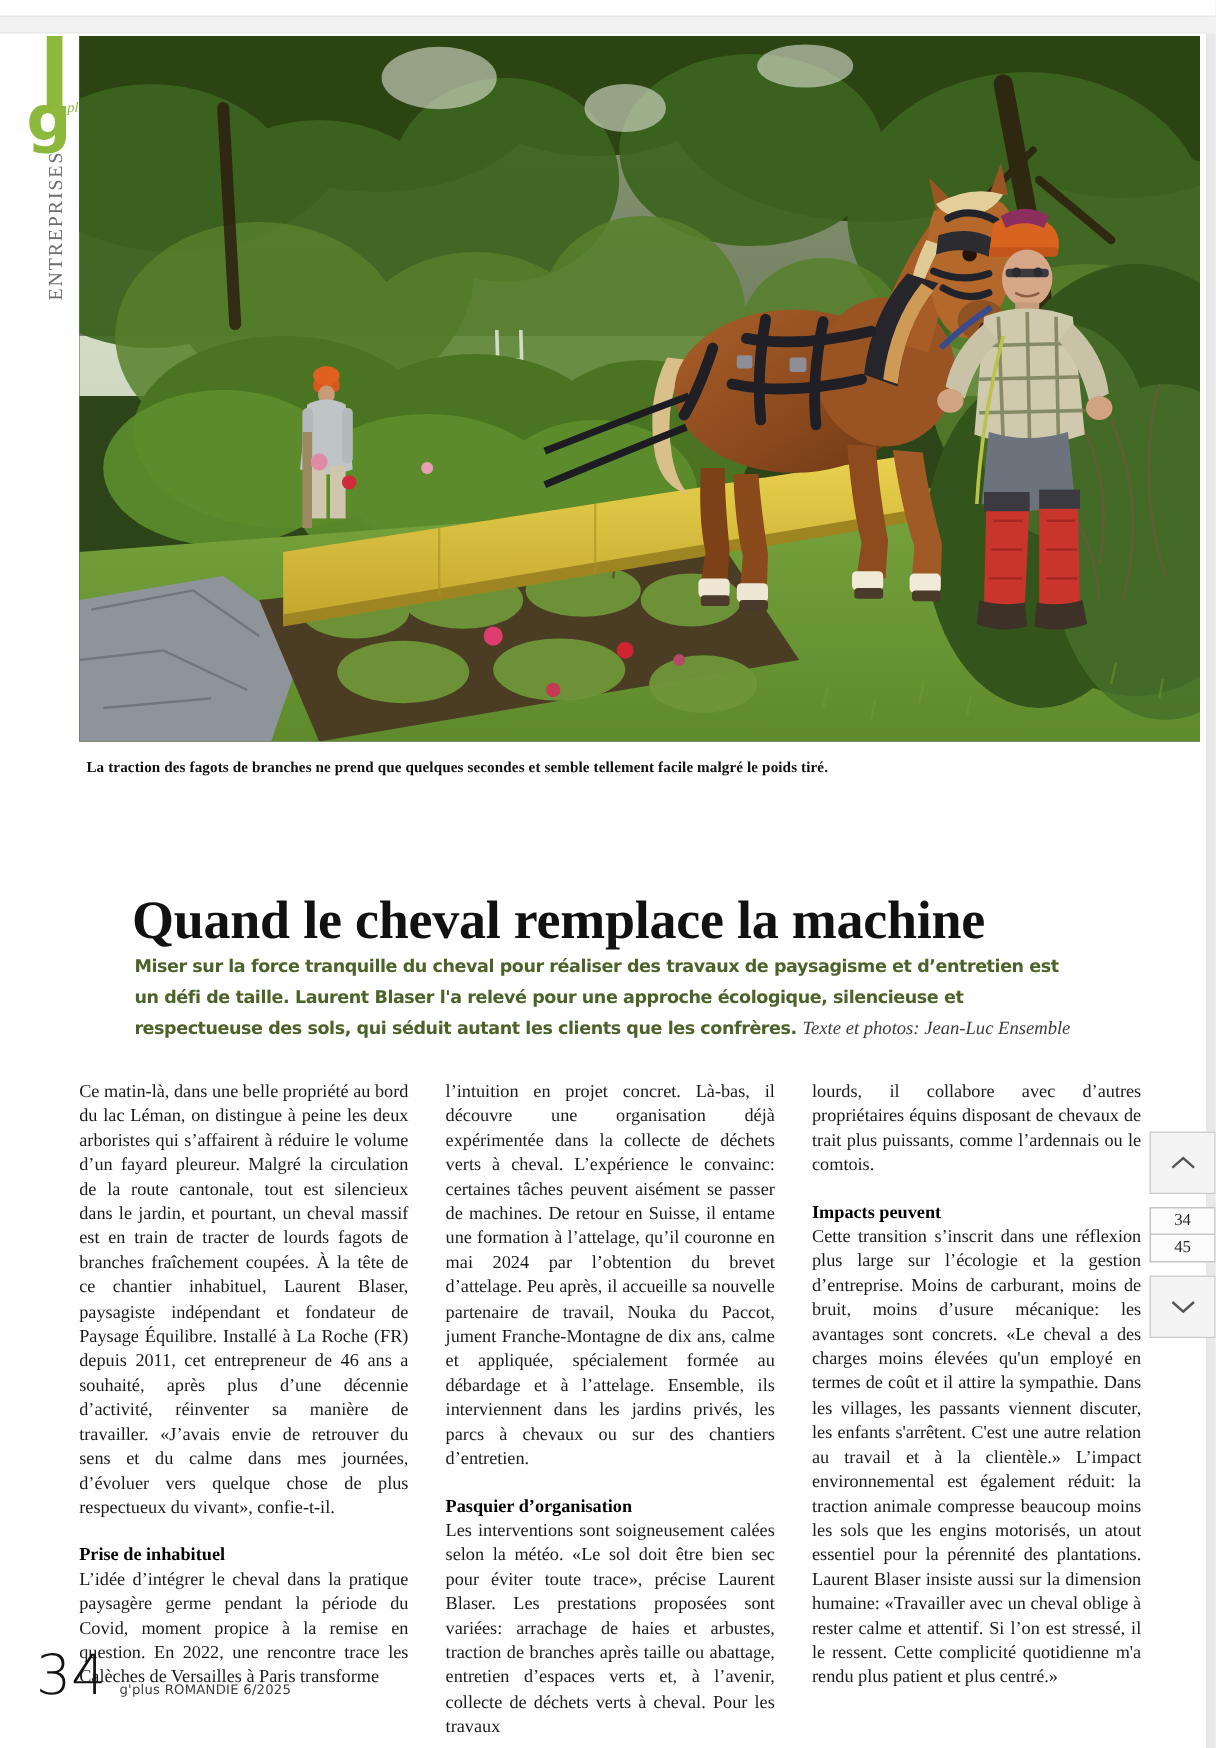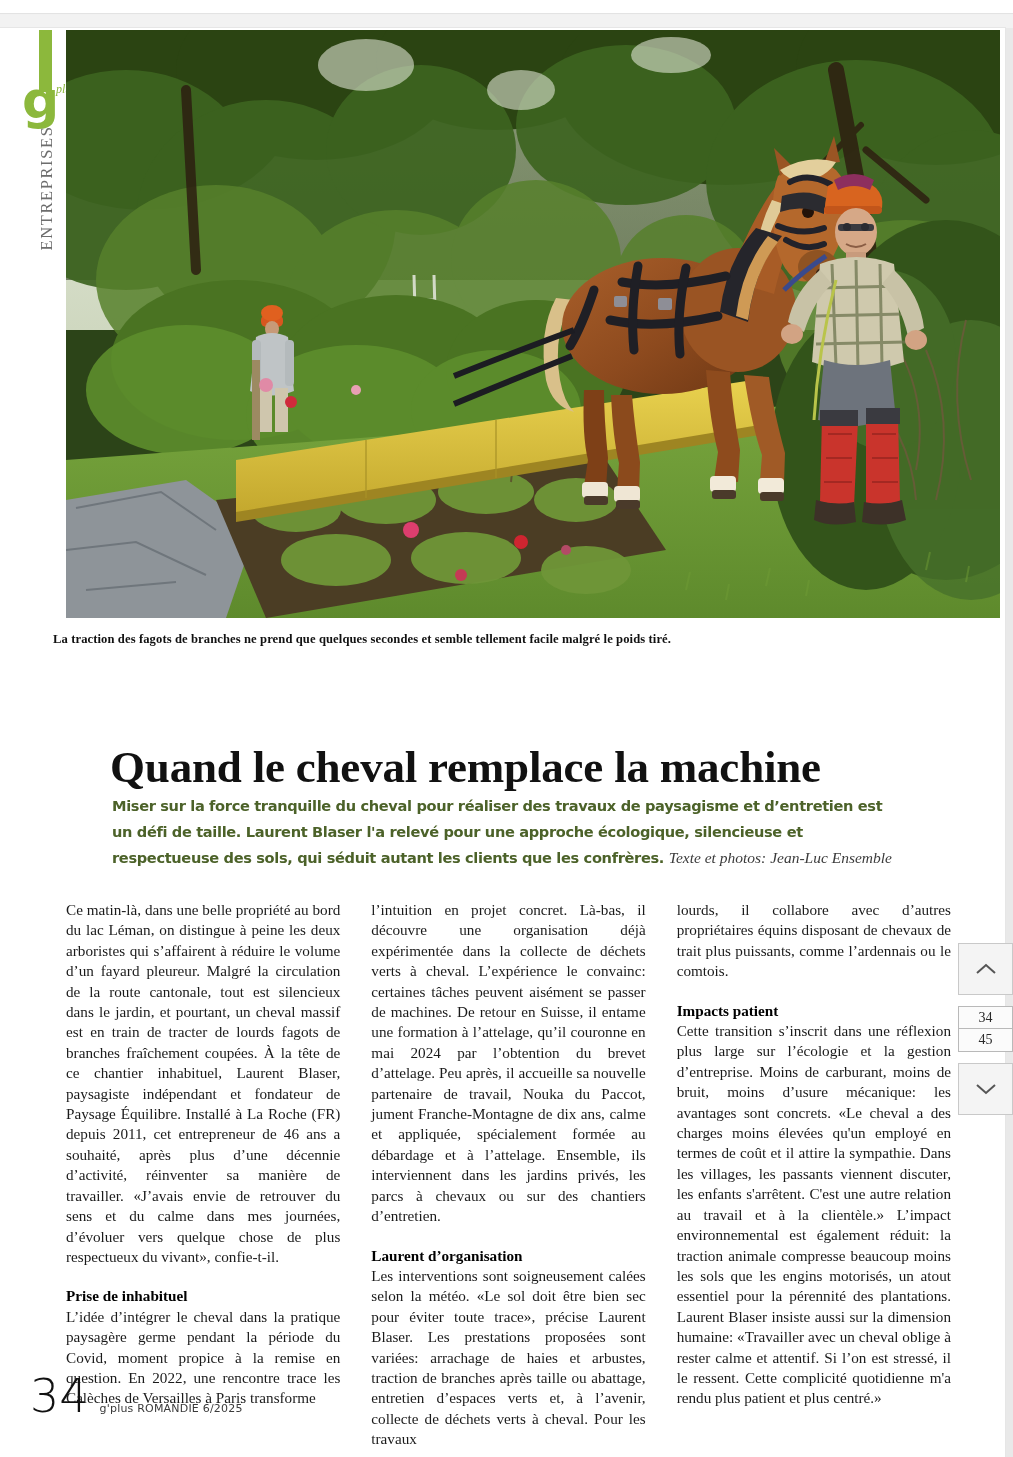--- a/index.html
+++ b/index.html
@@ -103,21 +103,21 @@
     left: 66px; top: 2px;
     width: 934px; height: 588px;
     overflow: hidden;
     background: #2c4418;
   }
   #photo svg { display: block; width: 934px; height: 588px; }
 
   
   #caption {
     position: absolute;
-    left: 53px; top: 604px;
+    left: 72px; top: 604px;
     width: 880px;
     font-family: "Liberation Serif", serif;
     font-weight: 700;
     font-size: 12.6px;
     color: #111;
     letter-spacing: 0.1px;
   }
 
   
   #headline {
@@ -153,20 +153,21 @@
     letter-spacing: 0;
   }
 
   
   #columns {
     position: absolute;
     left: 66px; top: 872px;
     width: 885px;
     display: flex;
     gap: 16px;
+    justify-content: flex-end;
   }
   .col {
     width: 285px;
     margin-right: 15px;
   }
   .col:last-child { margin-right: 0; }
   .col p {
     margin: 0;
     font-family: "Liberation Serif", serif;
     font-size: 15.2px;
@@ -565,27 +566,27 @@
     <div id="columns">
 
       <div class="col">
         <p>Ce matin-là, dans une belle propriété au bord du lac Léman, on distingue à peine les deux arboristes qui s’affairent à réduire le volume d’un fayard pleureur. Malgré la circulation de la route cantonale, tout est silencieux dans le jardin, et pourtant, un cheval massif est en train de tracter de lourds fagots de branches fraîchement coupées. À la tête de ce chantier inhabituel, Laurent Blaser, paysagiste indépendant et fondateur de Paysage Équilibre. Installé à La Roche (FR) depuis 2011, cet entrepreneur de 46 ans a souhaité, après plus d’une décennie d’activité, réinventer sa manière de travailler. «J’avais envie de retrouver du sens et du calme dans mes journées, d’évoluer vers quelque chose de plus respectueux du vivant», confie-t-il.</p>
         <h3>Prise de inhabituel</h3>
         <p>L’idée d’intégrer le cheval dans la pratique paysagère germe pendant la période du Covid, moment propice à la remise en question. En 2022, une rencontre trace les Calèches de Versailles à Paris transforme</p>
       </div>
 
       <div class="col">
         <p>l’intuition en projet concret. Là-bas, il découvre une organisation déjà expérimentée dans la collecte de déchets verts à cheval. L’expérience le convainc: certaines tâches peuvent aisément se passer de machines. De retour en Suisse, il entame une formation à l’attelage, qu’il couronne en mai 2024 par l’obtention du brevet d’attelage. Peu après, il accueille sa nouvelle partenaire de travail, Nouka du Paccot, jument Franche-Montagne de dix ans, calme et appliquée, spécialement formée au débardage et à l’attelage. Ensemble, ils interviennent dans les jardins privés, les parcs à chevaux ou sur des chantiers d’entretien.</p>
-        <h3>Laurent d’organisation</h3>
+        <h3>Pasquier d’organisation</h3>
         <p>Les interventions sont soigneusement calées selon la météo. «Le sol doit être bien sec pour éviter toute trace», précise Laurent Blaser. Les prestations proposées sont variées: arrachage de haies et arbustes, traction de branches après taille ou abattage, entretien d’espaces verts et, à l’avenir, collecte de déchets verts à cheval. Pour les travaux</p>
       </div>
 
       <div class="col">
         <p>lourds, il collabore avec d’autres propriétaires équins disposant de chevaux de trait plus puissants, comme l’ardennais ou le comtois.</p>
-        <h3>Impacts patient</h3>
+        <h3>Impacts peuvent</h3>
         <p>Cette transition s’inscrit dans une réflexion plus large sur l’écologie et la gestion d’entreprise. Moins de carburant, moins de bruit, moins d’usure mécanique: les avantages sont concrets. «Le cheval a des charges moins élevées qu'un employé en termes de coût et il attire la sympathie. Dans les villages, les passants viennent discuter, les enfants s'arrêtent. C'est une autre relation au travail et à la clientèle.» L’impact environnemental est également réduit: la traction animale compresse beaucoup moins les sols que les engins motorisés, un atout essentiel pour la pérennité des plantations. Laurent Blaser insiste aussi sur la dimension humaine: «Travailler avec un cheval oblige à rester calme et attentif. Si l’on est stressé, il le ressent. Cette complicité quotidienne m'a rendu plus patient et plus centré.»</p>
       </div>
 
     </div>
 
     <div id="folio">
       <div id="folio-num">34</div>
       <div id="folio-text">g'plus ROMANDIE 6/2025</div>
     </div>
 

